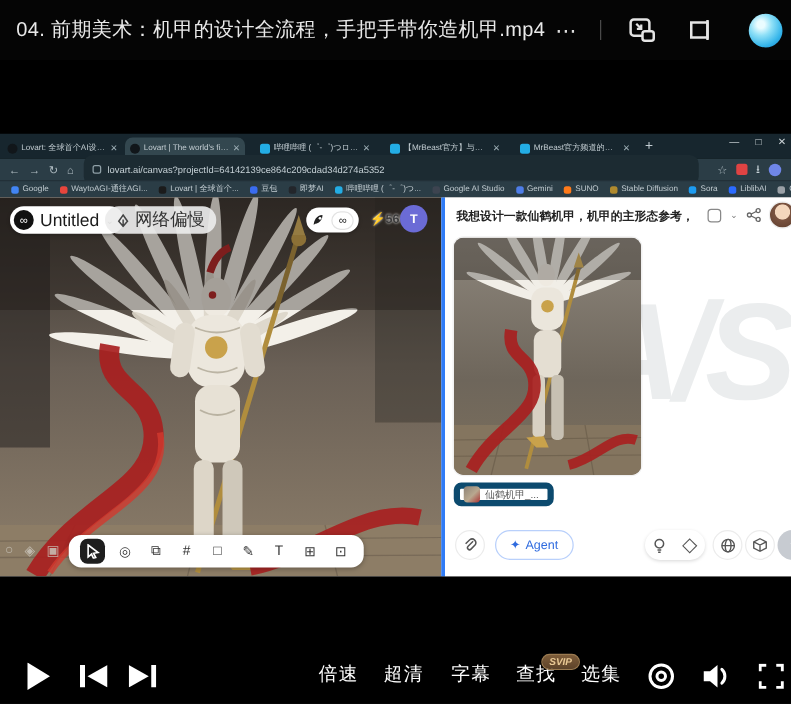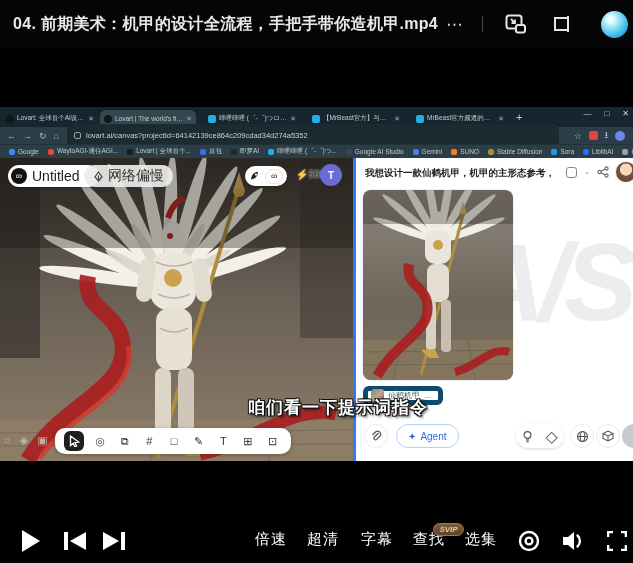--- a/index.html
+++ b/index.html
@@ -2,21 +2,21 @@
 <html><head>
 <meta charset="utf-8">
 <style>
   * { margin:0; padding:0; box-sizing:border-box; }
   html,body { background:#000; }
   body { font-family:"Liberation Sans", sans-serif; }
   #stage { position:relative; width:633px; height:563px; background:#000; overflow:hidden; }
 
   
   .titlebar { position:absolute; left:0; top:0; width:633px; height:48px; background:#050505; display:flex; align-items:center; }
-  .titlebar .title { color:#e9e9e9; font-size:16px; font-weight:700; margin-left:13px; letter-spacing:.3px; white-space:nowrap; }
+  .titlebar .title { color:#e9e9e9; font-size:16px; font-weight:400; margin-left:13px; letter-spacing:.3px; white-space:nowrap; }
   .titlebar .more { color:#dedede; font-size:17px; margin-left:8px; letter-spacing:1px; }
   .tb-divider { width:1px; height:16px; background:#4a4a4a; margin-left:18px; }
   .tb-icon { width:26px; height:26px; margin-left:20px; display:flex; align-items:center; justify-content:center; }
   .tb-avatar { width:27px; height:27px; border-radius:50%; margin-left:26px;
     background:radial-gradient(circle at 36% 32%, #eafcff 0 12%, #8fe0f7 35%, #35b5ea 68%, #0e7cc4 100%); }
 
   
   .video { position:absolute; left:0; top:48px; width:633px; height:444px; background:#000; }
 
   
@@ -451,21 +451,20 @@
                 <path d="M6 1 L11 3.5 V8.5 L6 11 L1 8.5 V3.5 Z M1 3.5 L6 6 L11 3.5 M6 6 V11" fill="none" stroke="#555" stroke-width="1.1"></path>
               </svg>
           </span>
           <span class="send-circ">
               <span>↑</span>
             </span>
         </div>
       </div>
     </div>
 
-    <div class="subtitle">咱们看一下提示词指令</div>
   </div>
 
 
   <div class="controls">
     <svg class="ctl-svg" style="left:21px; top:16px" width="20" height="22" viewBox="0 0 20 22">
         <path d="M1 0 L19 11 L1 22 Z" fill="#fff"></path>
       </svg>
     <svg class="ctl-svg" style="left:64px; top:18px" width="22" height="18" viewBox="0 0 22 18">
         <rect x="0" y="0" width="4" height="18" fill="#fff"></rect>
         <path d="M22 0 L6 9 L22 18 Z" fill="#fff"></path>

